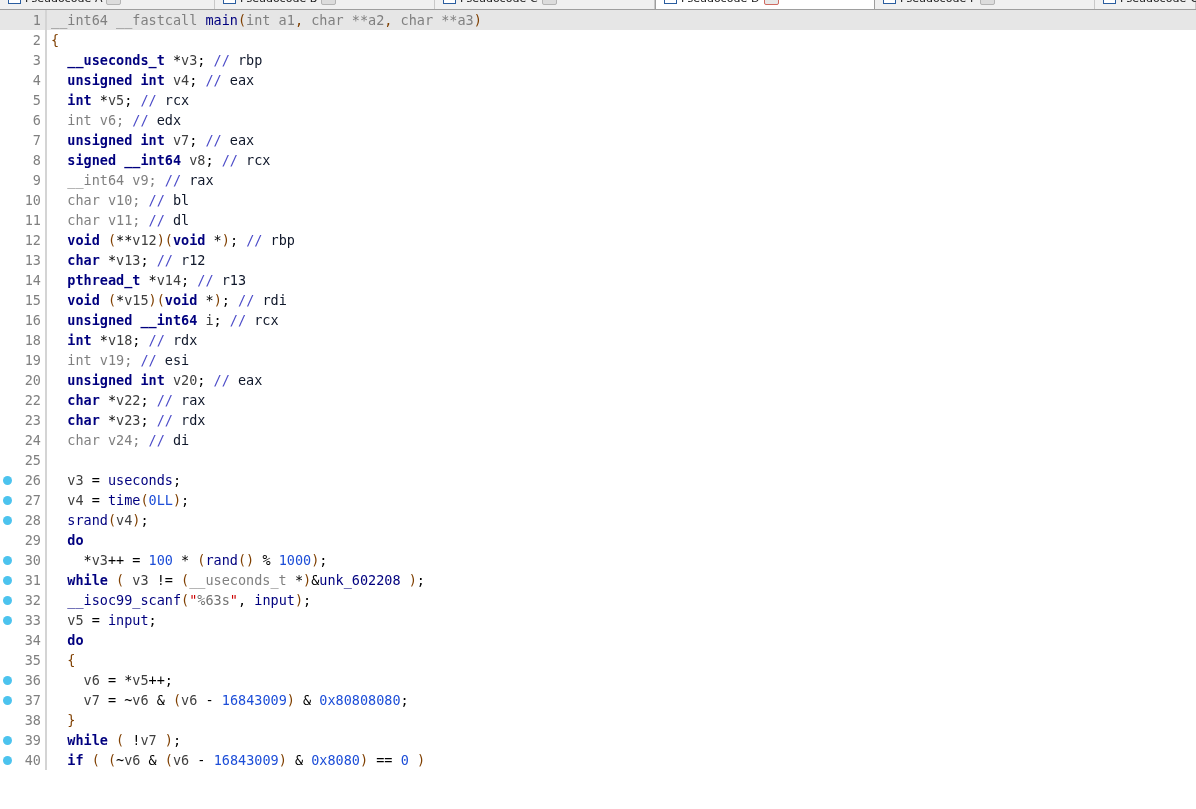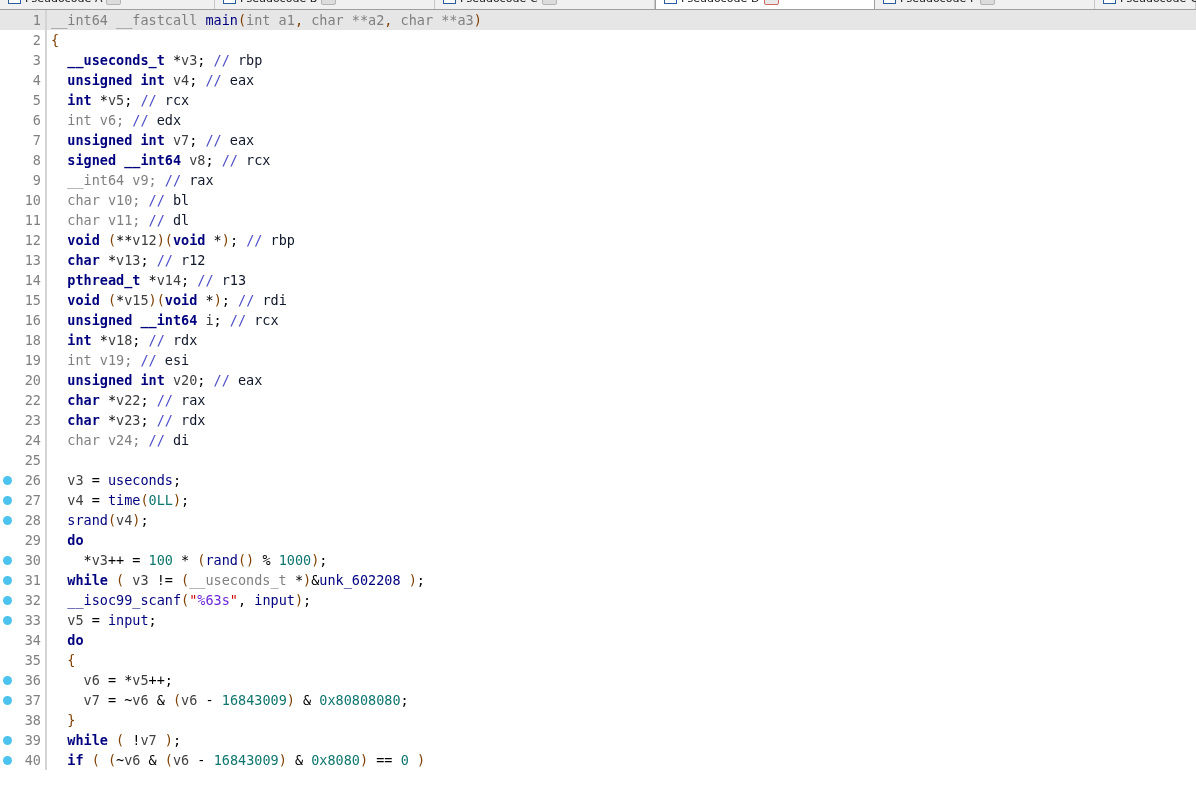--- a/index.html
+++ b/index.html
@@ -134,22 +134,22 @@
     padding-left: 4px;
     color: #000000;
   }
 
   
   .k   { color: #00007f; font-weight: bold; }  
   .t   { color: #808080; }                      
   .v   { color: #404040; }                      
   .n   { color: #00007f; }                      
   .p   { color: #7f3f00; }                      
-  .num { color: #0f766e; }                      
-  .str { color: #6d28d9; }                      
+  .num { color: #1d4ed8; }                      
+  .str { color: #737373; }                      
   .q   { color: #cc0000; }                      
   .cmt { color: #4b4bc8; }                      
   .reg { color: #0f172a; }                      
   .op  { color: #000000; }                      
 </style>
 </head>
 <body>
 
 <div id="tabstrip">
     <div class="tab" style="width: 215px;">

